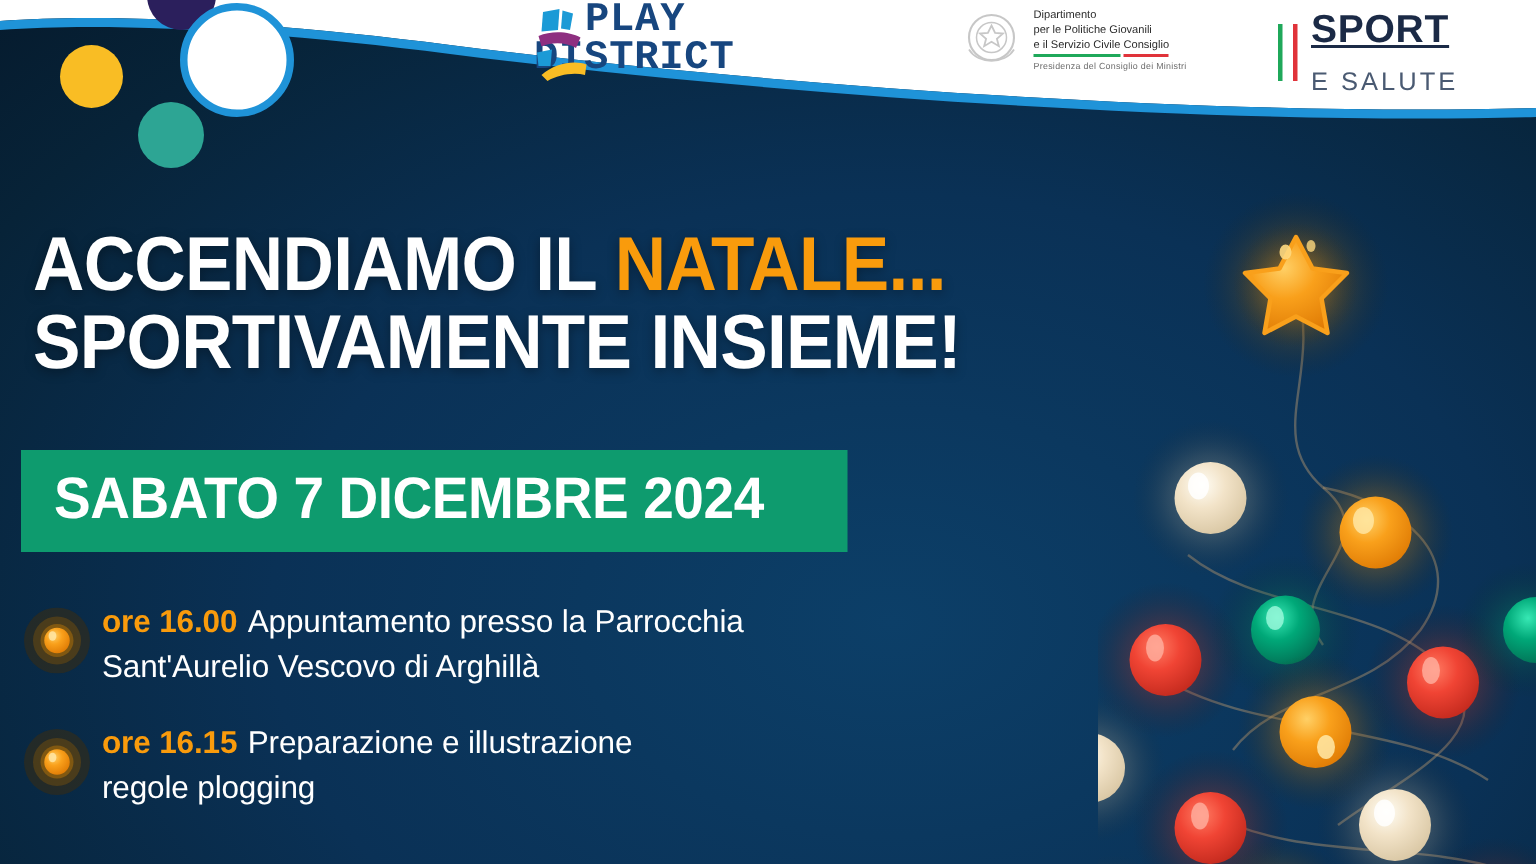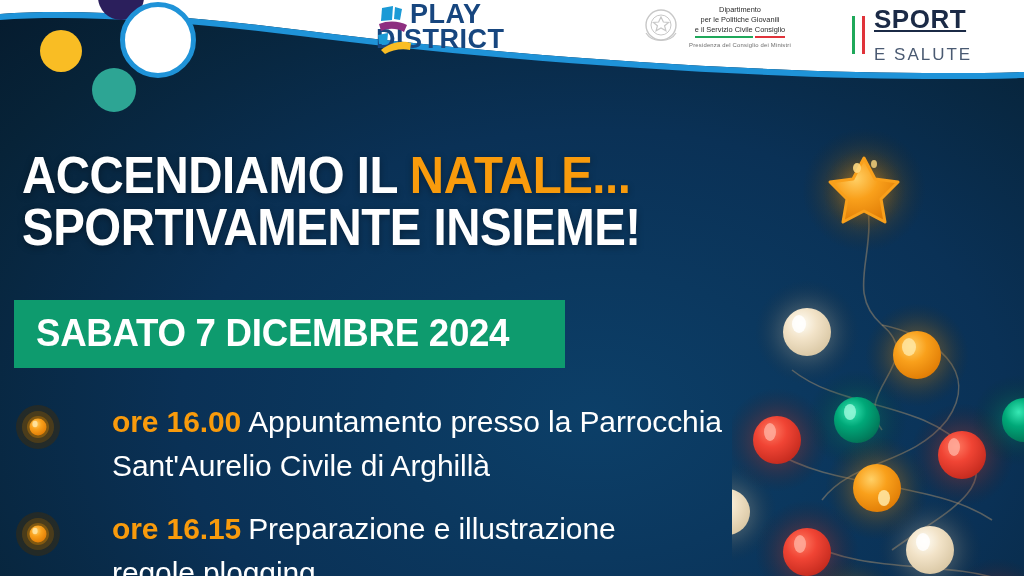--- a/index.html
+++ b/index.html
@@ -25,27 +25,27 @@
   .deco { position:absolute; border-radius:50%; z-index:5; }
   .deco-purple { width:46px; height:46px; left:98px; top:-26px; background:#2b1f5c; z-index:7;}
   .deco-white-ring { width:76px; height:76px; left:120px; top:2px; background:#ffffff;
                      border:5px solid #1f93d8; z-index:8; }
   .deco-yellow { width:42px; height:42px; left:40px; top:30px; background:#f9bd24; z-index:7; }
   .deco-teal   { width:44px; height:44px; left:92px; top:68px; background:#2da594; z-index:7; }
 
   
   .logos { position:absolute; top:0; left:0; width:1024px; height:66px; z-index:12;
            display:flex; align-items:center; }
-  .logo-play { position:absolute; left:376px; top:2px; display:flex; align-items:center; gap:6px; }
+  .logo-play { position:absolute; left:356px; top:2px; display:flex; align-items:center; gap:6px;font-family:Liberation Mono, monospace; }
   .logo-play-text { color:#17467f; font-weight:bold; line-height:0.92; letter-spacing:0.5px; }
   .logo-play-text .l1 { font-size:27px; display:block; margin-left:34px; }
   .logo-play-text .l2 { font-size:27px; display:block; }
 
   .logo-gov { position:absolute; left:640px; top:3px; display:flex; gap:7px; align-items:flex-start; }
-  .gov-txt { font-size:7.4px; line-height:1.36; color:#2b2b2b; padding-top:2px;text-align:center; }
+  .gov-txt { font-size:7.4px; line-height:1.36; color:#2b2b2b; padding-top:2px; }
   .gov-l3 { display:inline-block; border-bottom:2px solid #1fa85a; padding-bottom:1px;}
   .gov-l3b { display:inline-block; border-bottom:2px solid #e0333a; padding-bottom:1px;}
   .gov-sub { font-size:5.9px; color:#6d6d6d; margin-top:3px; letter-spacing:0.2px;}
 
   .logo-sport { position:absolute; left:852px; top:6px; display:flex; gap:9px; align-items:center;}
   .flagbars { display:flex; gap:2px; height:38px; }
   .flagbars i { display:block; width:3px; height:38px; }
   .sport-txt { line-height:1.0; color:#1b2a46; }
   .sport-txt .s1 { font-size:26px; font-weight:bold; letter-spacing:0.5px; display:block;text-decoration:underline;}
   .sport-txt .s2 { font-size:17px; letter-spacing:2px; display:block; margin-top:14px; color:#4a5a72;}
@@ -70,21 +70,21 @@
   }
   .datebar span {
     font-size:39px; font-weight:bold; color:#ffffff;
     letter-spacing:-0.3px; transform:scaleX(0.94);
     transform-origin:left center; display:block;
   }
 
   .schedule { position:absolute; left:12px; top:400px; width:740px; z-index:10; }
   .sched-item { position:relative; margin-bottom:20px; padding-left:56px; }
   .bauble-bullet { position:absolute; left:4px; top:5px; width:44px; height:44px; }
-  .sched-line { color:#ffffff; font-size:30px; line-height:1.45; letter-spacing:-0.1px;margin-left:44px; }
+  .sched-line { color:#ffffff; font-size:21px; line-height:1.45; letter-spacing:-0.1px; }
   .sched-time { color:#f99b0c; font-weight:bold; }
   .sched-line .sp { display:inline-block; width:7px; }
 </style>
 </head>
 <body>
 
 <div id="poster">
 
   <svg class="tree" viewBox="0 0 300 460">
     <defs>
@@ -271,21 +271,21 @@
       <svg class="bauble-bullet" viewBox="0 0 44 44">
         <circle cx="22" cy="22" r="22" fill="#3a2c10" opacity="0.55"></circle>
         <circle cx="22" cy="22" r="16" fill="#6b4a10" opacity="0.55"></circle>
         <circle cx="22" cy="22" r="11" fill="#a56a0c" opacity="0.6"></circle>
         <circle cx="22" cy="22" r="8.5" fill="url(#ballOrange)"></circle>
         <ellipse cx="19" cy="19" rx="2.6" ry="3.2" fill="#ffe6a6" opacity="0.85"></ellipse>
       </svg>
       <div class="sched-line">
         <span class="sched-time">ore 16.00</span><span class="sp"></span><span>Appuntamento presso  la Parrocchia</span>
       </div>
-      <div class="sched-line">Sant'Aurelio Civile di Arghillà</div>
+      <div class="sched-line">Sant'Aurelio Vescovo di Arghillà</div>
     </div>
 
     <div class="sched-item">
       <svg class="bauble-bullet" viewBox="0 0 44 44">
         <circle cx="22" cy="22" r="22" fill="#3a2c10" opacity="0.55"></circle>
         <circle cx="22" cy="22" r="16" fill="#6b4a10" opacity="0.55"></circle>
         <circle cx="22" cy="22" r="11" fill="#a56a0c" opacity="0.6"></circle>
         <circle cx="22" cy="22" r="8.5" fill="url(#ballOrange)"></circle>
         <ellipse cx="19" cy="19" rx="2.6" ry="3.2" fill="#ffe6a6" opacity="0.85"></ellipse>
       </svg>

